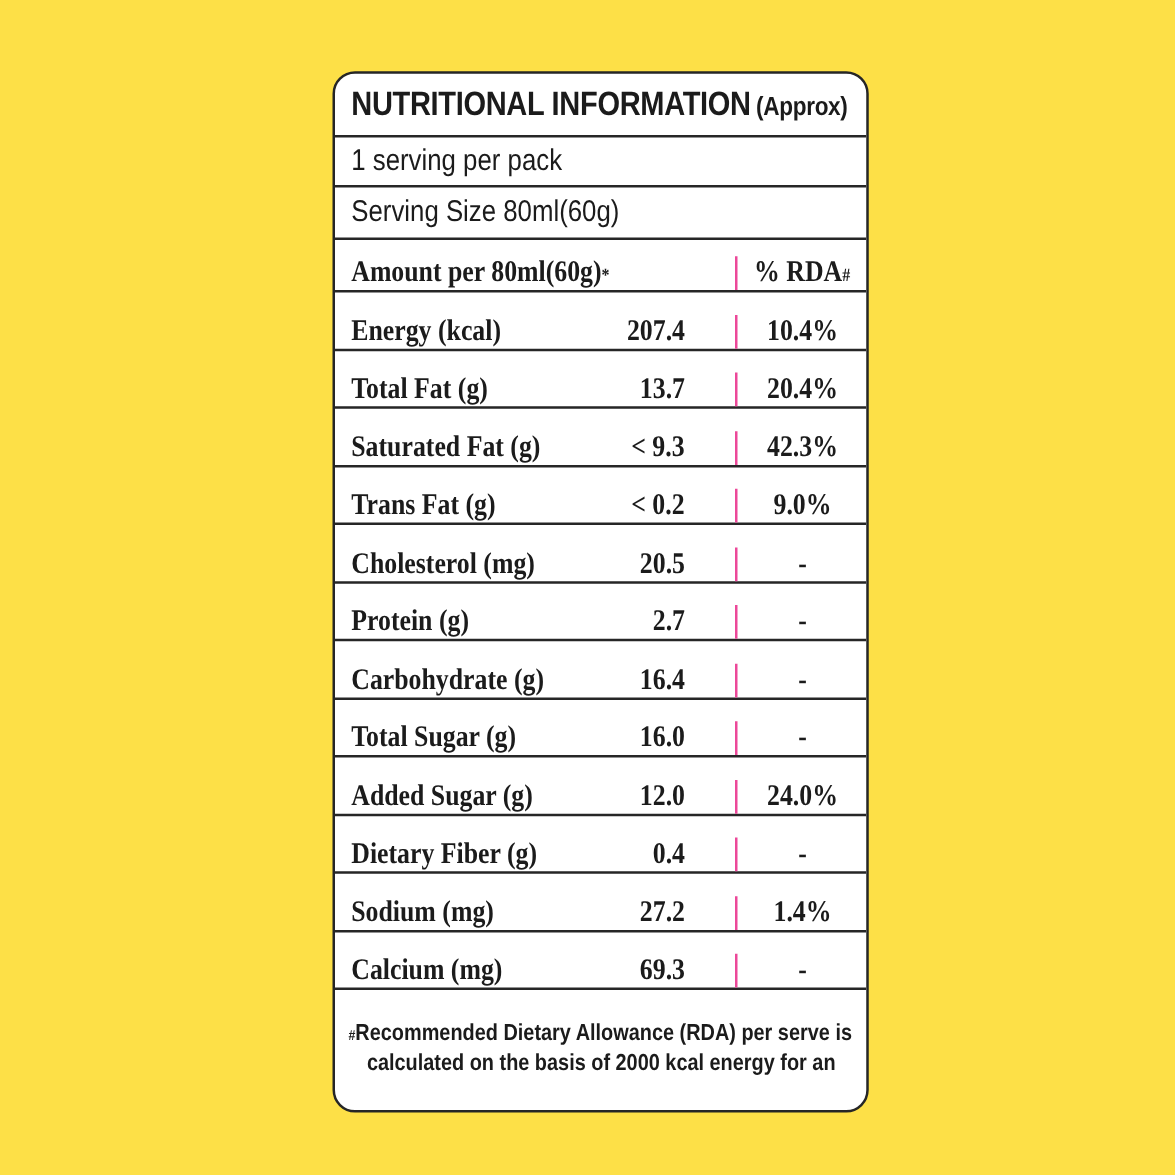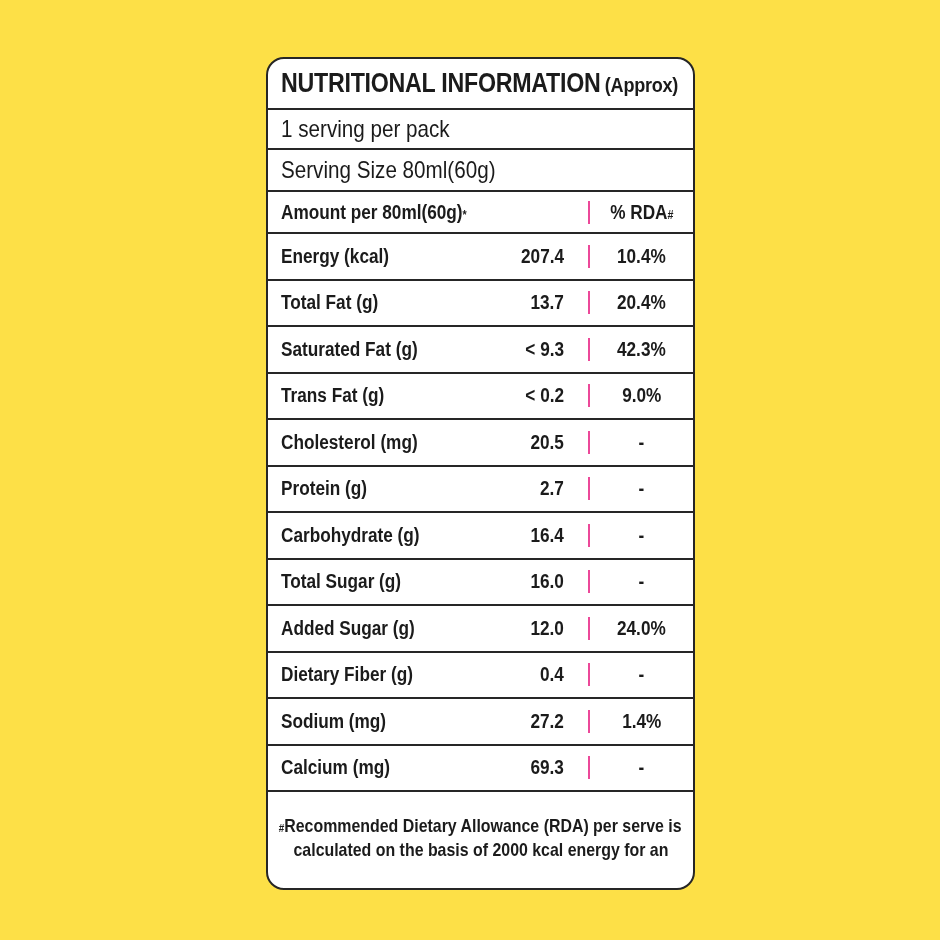--- a/index.html
+++ b/index.html
@@ -60,36 +60,37 @@
     align-items: center;
     padding-left: 13px;
     font-weight: normal;
     font-size: 24px;
   }
   .info-row.r1 { flex: 0 0 40px; }
   .info-row.r2 { flex: 0 0 42px; }
 
   .grid-row {
     display: flex;
-    align-items: center;
+    align-items: flex-end;
     border-bottom: 2px solid #262626;
     font-weight: bold;
-    font-size: 20px;
+    font-size: 24px;
+    font-family: Liberation Serif, serif;
   }
   .grid-row.header { flex: 0 0 42px; }
   .grid-row.nutrient { flex: 1 1 auto; }
 
   .cell-left {
     width: 320px;
     flex: 0 0 320px;
     display: flex;
     align-items: center;
     justify-content: space-between;
     padding-left: 13px;
-    padding-right: 24px;
+    padding-right: 40px;
   }
   .cell-left.header-left { padding-right: 13px; justify-content: flex-start; }
   .cell-right {
     flex: 1 1 auto;
     border-left: 2px solid #ec4899;
     display: flex;
     align-items: center;
     justify-content: center;
   }
   sup {

